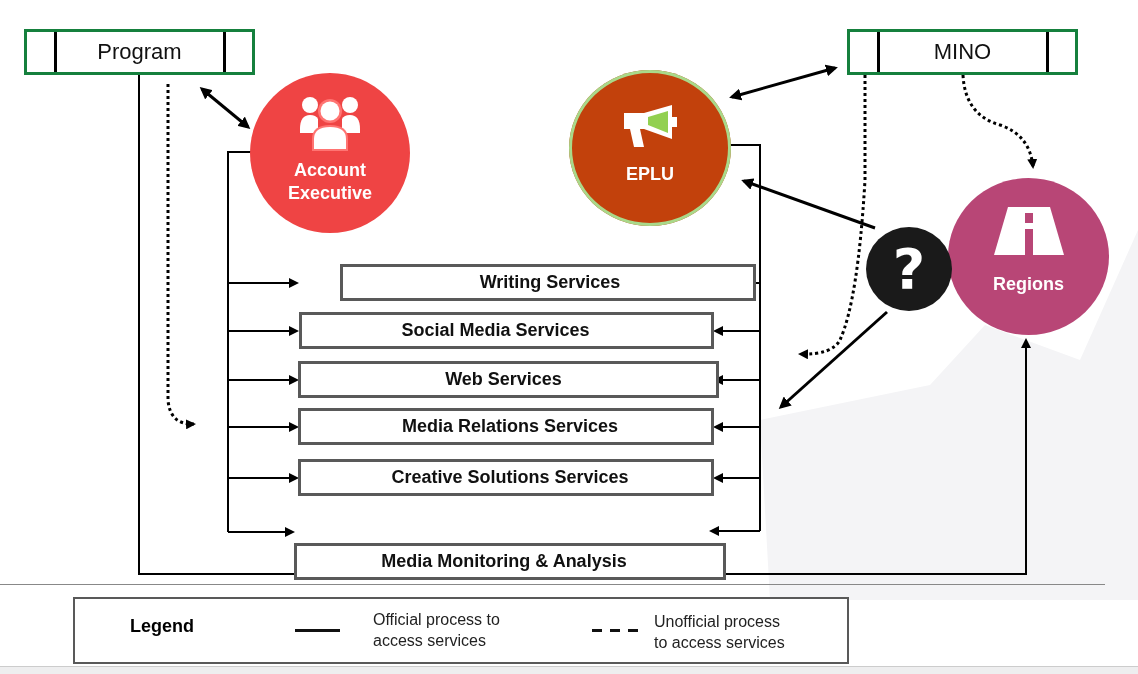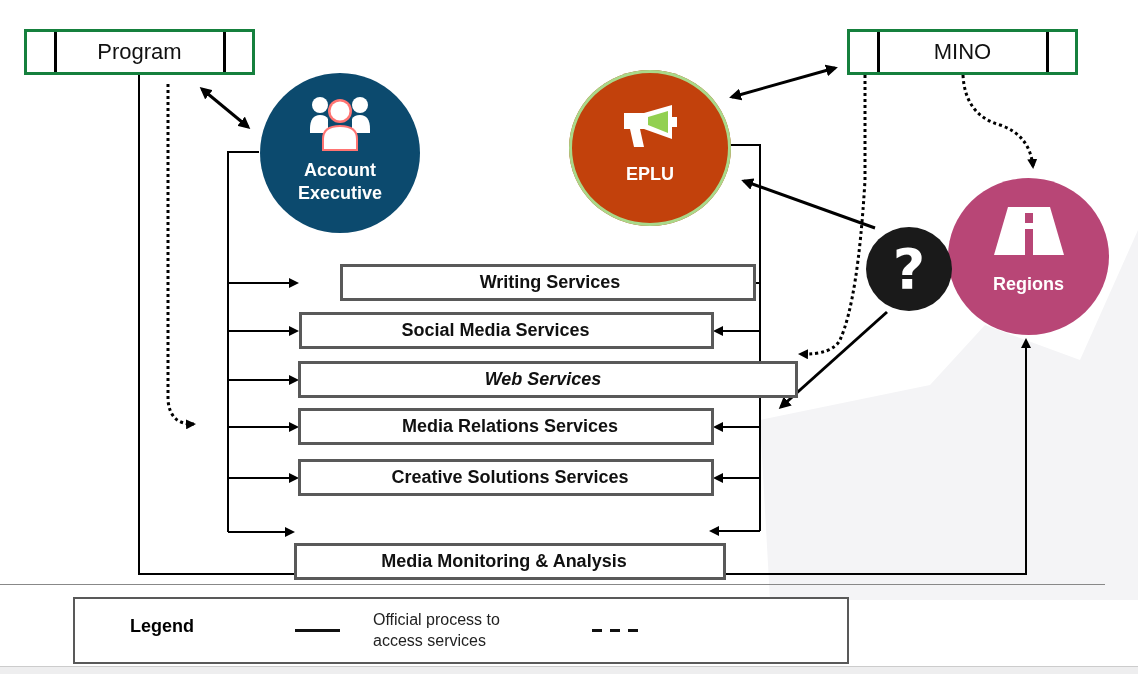--- a/index.html
+++ b/index.html
@@ -99,21 +99,21 @@
   <span>Program</span>
   <span class="bar-r" style="right:26px;"></span>
 </div>
 
 <div class="actor" style="left:847px; top:29px; width:231px; height:46px;">
   <span class="bar-l" style="left:27px;"></span>
   <span>MINO</span>
   <span class="bar-r" style="right:26px;"></span>
 </div>
 
-<div class="node" style="left:260px; top:73px; width:160px; height:160px; background:#0c4a6e;">
+<div class="node" style="left:250px; top:73px; width:160px; height:160px; background:#ef4444;">
   <svg width="64" height="60" viewBox="0 0 64 60" style="margin-top:-6px; margin-bottom:4px;">
     <circle cx="12" cy="10" r="8" fill="#fff"></circle>
     <circle cx="52" cy="10" r="8" fill="#fff"></circle>
     <path d="M2,34 Q2,20 12,20 Q18,20 20,24 L20,38 L2,38 z" fill="#fff"></path>
     <path d="M62,34 Q62,20 52,20 Q46,20 44,24 L44,38 L62,38 z" fill="#fff"></path>
     <circle cx="32" cy="16" r="12" fill="#ff7472"></circle>
     <circle cx="32" cy="16" r="9.5" fill="#fff"></circle>
     <path d="M14,56 L14,44 Q14,30 32,30 Q50,30 50,44 L50,56 z" fill="#ff7472"></path>
     <path d="M16,54 L16,44 Q16,32 32,32 Q48,32 48,44 L48,54 z" fill="#fff"></path>
   </svg>
@@ -144,21 +144,21 @@
 <div class="node" style="left:866px; top:227px; width:86px; height:84px; background:#1a1a1a;">
   <span style="font-size:56px; line-height:56px; font-family:'DejaVu Sans', sans-serif; font-weight:bold;">?</span>
 </div>
 
 <div class="svc" style="left:298px; top:264px; width:416px; height:37px;margin-left:42px;">
   <span style="margin-left:4px;">Writing Services</span>
 </div>
 <div class="svc" style="left:299px; top:312px; width:415px; height:37px;">
   <span style="margin-left:-22px;">Social Media Services</span>
 </div>
-<div class="svc" style="left:298px; top:361px; width:500px; height:37px;font-style:italic;">
+<div class="svc" style="left:298px; top:361px; width:421px; height:37px;">
   <span style="margin-left:-10px;">Web Services</span>
 </div>
 <div class="svc" style="left:298px; top:408px; width:416px; height:37px;">
   <span style="margin-left:8px;">Media Relations Services</span>
 </div>
 <div class="svc" style="left:298px; top:459px; width:416px; height:37px;">
   <span style="margin-left:8px;">Creative Solutions Services</span>
 </div>
 <div class="svc" style="left:294px; top:543px; width:432px; height:37px;">
   <span style="margin-left:-12px;">Media Monitoring &amp; Analysis</span>
@@ -167,15 +167,19 @@
 <div class="sep-line"></div>
 
 <div class="legend">
   <span class="title">Legend</span>
   <span class="solid"></span>
   <div class="txt t1">
     <div>Official process to</div>
     <div>access services</div>
   </div>
   <span class="dashed"></span>
+  <div class="txt t2">
+    <div>Unofficial process</div>
+    <div>to access services</div>
+  </div>
 </div>
 
 <div class="bottom-strip"></div>
 
 </body></html>

